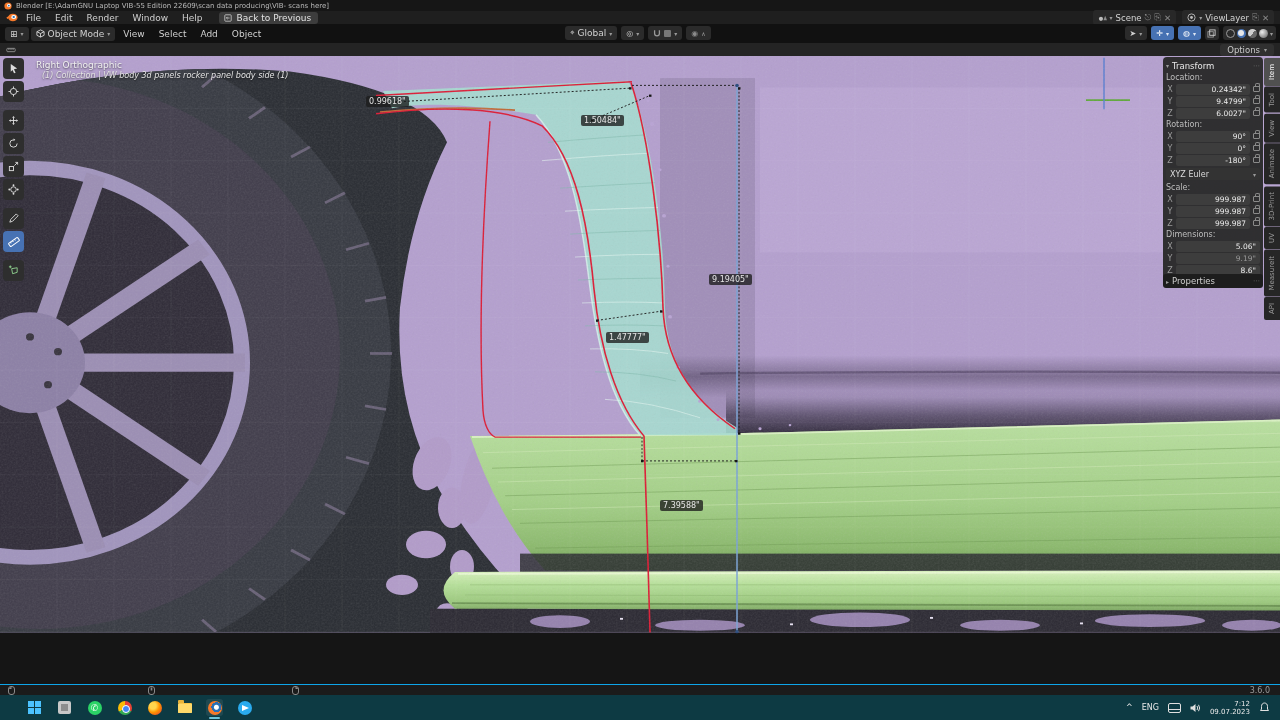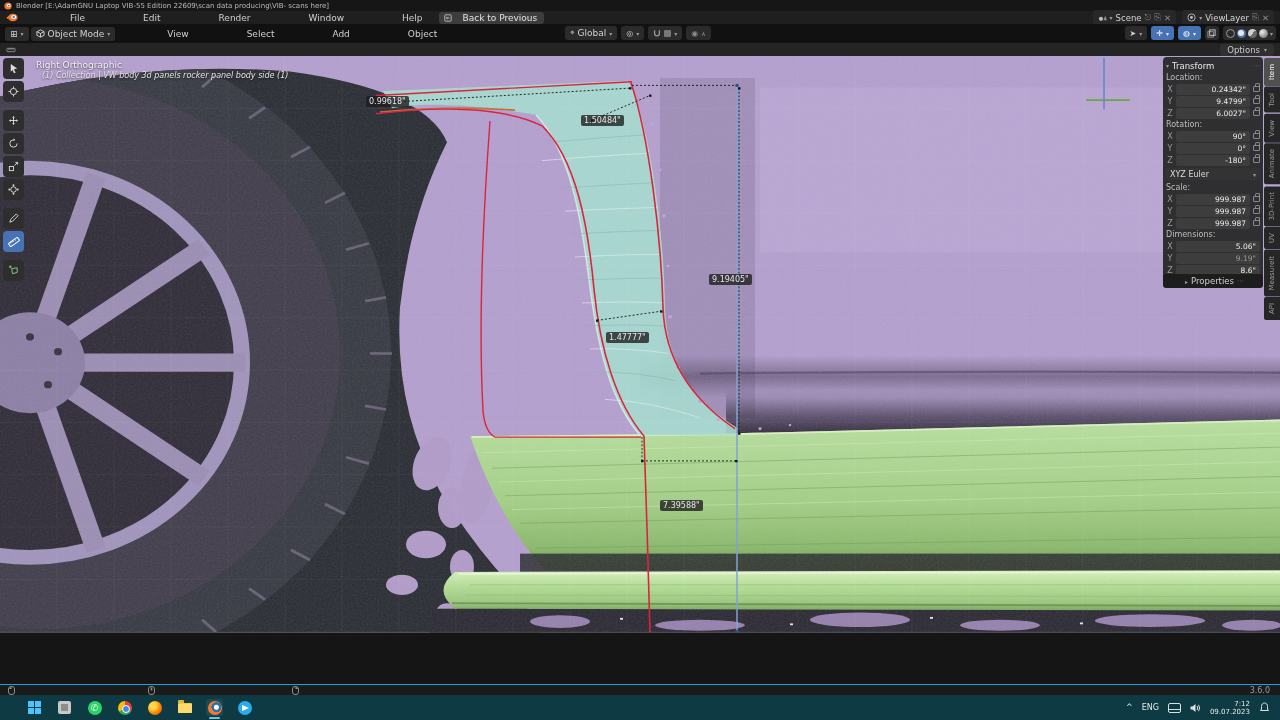--- a/index.html
+++ b/index.html
@@ -5,23 +5,23 @@
   html,body{margin:0;padding:0;background:#000;}
   *{box-sizing:border-box;}
   .app{position:relative;width:1280px;height:720px;overflow:hidden;
        font-family:"DejaVu Sans",sans-serif;color:#d0d0d0;background:#151515;}
 
   
   .titlebar{position:absolute;left:0;top:0;width:1280px;height:11px;background:#161616;
             display:flex;align-items:center;padding-left:4px;font-size:7px;color:#b9b9b9;gap:4px;}
   .menubar{position:absolute;left:0;top:11px;width:1280px;height:13px;background:#1f1f1f;
            display:flex;align-items:center;padding:0 6px;font-size:9px;color:#cfcfcf;gap:2px;}
-  .menu-item{padding:1px 6px;border-radius:3px;margin-left:44px;}
+  .menu-item{padding:1px 6px;border-radius:3px;}
   .back-btn{margin-left:8px;background:#3d3d3d;border-radius:3px;padding:1px 7px 1px 5px;
-            display:flex;align-items:center;gap:11px;color:#e2e2e2;}
+            display:flex;align-items:center;gap:5px;color:#e2e2e2;}
   .mb-right{margin-left:auto;display:flex;align-items:center;gap:6px;}
   .widget{background:#282828;border-radius:3px;height:15px;display:flex;align-items:center;
           gap:3px;padding:0 5px;font-size:8.5px;color:#d4d4d4;}
   .dim{color:#8b8b8b;}
   .chev{font-size:6px;color:#9a9a9a;}
 
   .vheader{position:absolute;left:0;top:24px;width:1280px;height:19px;background:#111111;
            display:flex;align-items:center;padding:0 5px;font-size:9px;gap:2px;}
   .pill{background:#2b2b2b;border-radius:3px;height:14px;display:flex;align-items:center;
         gap:3px;padding:0 5px;}
@@ -63,21 +63,21 @@
   .np-row{display:flex;align-items:center;height:12px;gap:2px;}
   .np-ax{width:8px;text-align:center;color:#9a9a9a;}
   .np-val{flex:1;background:#3d3d3d;border-radius:2px;height:11px;display:flex;align-items:center;
           justify-content:flex-end;padding-right:4px;color:#ececec;font-size:7.5px;}
   .lock{width:7px;height:6px;border:1px solid #8a8a8a;border-radius:1px;position:relative;margin-left:1px;}
   .lock::before{content:"";position:absolute;left:1px;top:-4px;width:3px;height:3px;
                 border:1px solid #8a8a8a;border-bottom:none;border-radius:2px 2px 0 0;}
   .np-euler{background:#333;border-radius:2px;height:12px;display:flex;align-items:center;
             padding:0 4px;margin:2px 0;color:#dcdcdc;justify-content:center;}
   .props-bar{position:absolute;left:1163px;top:218px;width:100px;height:14px;background:#1d1d1d;
-             border-radius:3px;display:flex;align-items:center;gap:3px;padding:0 22px;
+             border-radius:3px;display:flex;align-items:center;gap:3px;padding:0 3px;
              font-size:8.5px;color:#cfcfcf;}
   .ntabs{position:absolute;left:1264px;top:2px;width:16px;display:flex;flex-direction:column;gap:1px;}
   .ntab{writing-mode:vertical-rl;transform:rotate(180deg);font-size:7px;color:#9a9a9a;
         background:#262626;display:flex;align-items:center;justify-content:center;
         padding:6px 0;border-radius:0 2px 2px 0;}
   .ntab.active{background:#505050;color:#fff;}
 
   
   .statusbar{position:absolute;left:0;top:684px;width:1280px;height:11px;background:#1b1b1b;
              border-top:1px solid #0ea5e9;font-size:8px;color:#9a9a9a;}

